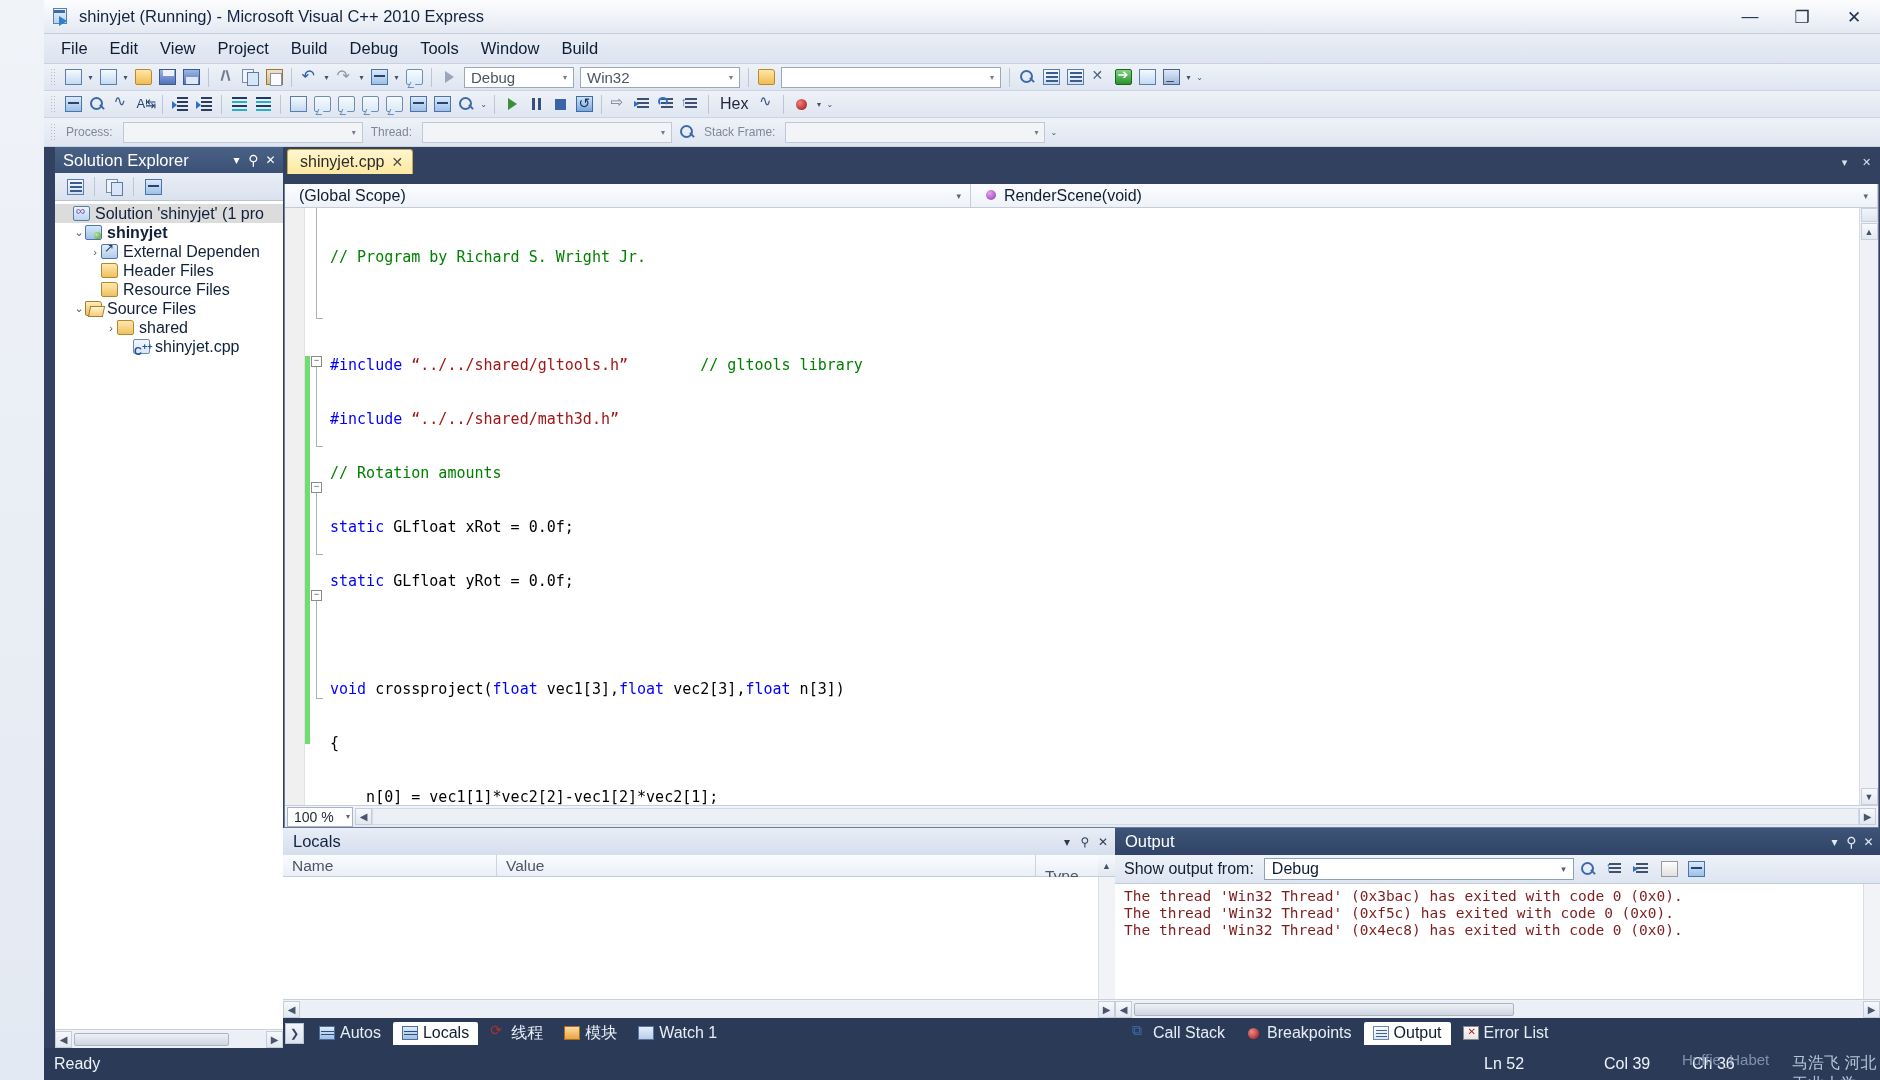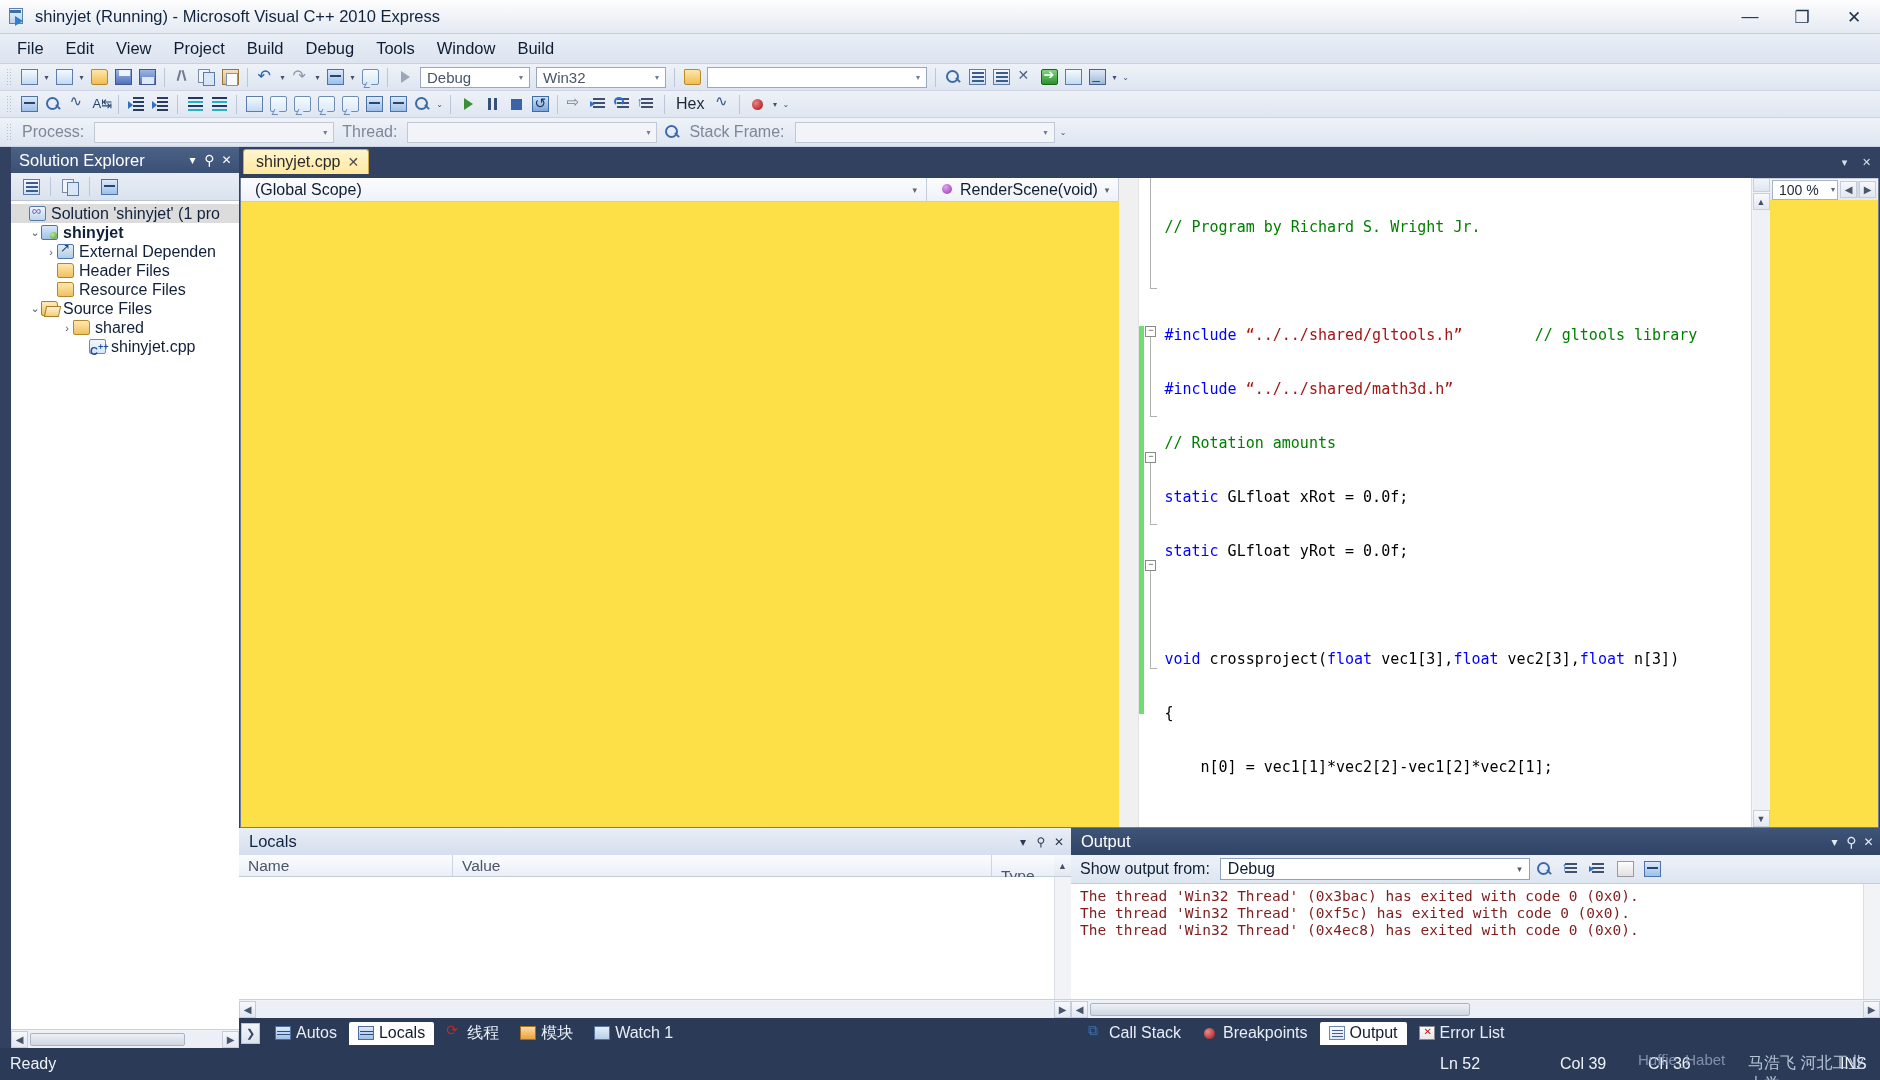--- a/index.html
+++ b/index.html
@@ -5,21 +5,21 @@
   * { box-sizing: border-box; margin:0; padding:0; }
   html,body { width:1880px; height:1080px; overflow:hidden; }
   body {
     font-family: "Liberation Sans", sans-serif;
     font-size: 16px;
     background:#293955;
     color:#000;
     -webkit-font-smoothing: antialiased;
   }
   .app { width:1880px; height:1080px; display:flex; flex-direction:column;
-         background: linear-gradient(#f0f3f8,#e3e9f2); }
+         background: linear-gradient(#f0f3f8,#e3e9f2); padding-left: 44px; }
 
   
   .titlebar {
     height:34px; display:flex; align-items:center;
     background: linear-gradient(#fdfdfe,#eef1f7 60%,#e4e9f2);
     border-bottom:1px solid #c6cede;
     padding-left:8px; position:relative; flex:0 0 34px;
   }
   .title-ico { width:20px; height:18px; margin-right:7px; position:relative; flex:0 0 20px;}
   .title-ico .pg { position:absolute; left:1px; top:0; width:14px;height:16px;
@@ -55,21 +55,21 @@
   .drop { width:11px;height:23px;display:flex;align-items:center;justify-content:center;
           font-size:8px;color:#44506a; flex:0 0 11px;}
   .combo {
     height:21px; background:#fff; border:1px solid #9aa7bd;
     display:flex; align-items:center; padding:0 2px 0 6px;
     font-size:15px; color:#4a5566; margin:0 3px; position:relative;
   }
   .combo .cv { flex:1; white-space:nowrap; overflow:hidden; }
   .combo .ca { font-size:8px; color:#707c92; padding:0 4px; }
   .cb-debug { width:110px; }
-  .cb-plat  { width:130px; }
+  .cb-plat  { width:160px; }
   .cb-wide  { width:220px; }
   .hexlbl { font-size:16px; color:#1b2738; padding:0 6px; }
 
   
   .ic { width:17px;height:16px; position:relative; display:block;}
   .ic.sq { border:1px solid #5c7da9; background:linear-gradient(#f4f9ff,#c3daf2); }
   .ic.folder { background:linear-gradient(#ffe6a8,#f0bd52); border:1px solid #b8892c; border-radius:1px 3px 2px 2px;}
   .ic.save { background:linear-gradient(#9bb6e6,#5272b8); border:1px solid #3c5890;}
   .ic.save:after{content:"";position:absolute;left:3px;top:0;width:11px;height:6px;background:#eef3fb;}
   .ic.save2 { background:linear-gradient(#9bb6e6,#5272b8); border:1px solid #3c5890;}
@@ -131,21 +131,21 @@
   .ic.props:after{content:"";position:absolute;left:2px;top:2px;width:12px;height:2px;background:#3c5d8c;box-shadow:0 4px 0 #3c5d8c,0 8px 0 #3c5d8c;}
   .ic.termsq { background:linear-gradient(#dfe9f7,#9fb8d8); border:1px solid #47648e;}
   .ic.termsq:after{content:"_";position:absolute;left:3px;top:-3px;font-size:13px;color:#16304f;}
 
   
   .procrow {
     height:29px; display:flex; align-items:center;
     background:linear-gradient(#eef2f8,#dfe6f1);
     border-bottom:1px solid #c9d2e1; padding-left:2px; flex:0 0 29px;
   }
-  .fldlabel { font-size:16px; color:#7f8799; padding:0 7px 0 5px; white-space:nowrap;}
+  .fldlabel { font-size:12px; color:#7f8799; padding:0 7px 0 5px; white-space:nowrap;}
   .combo.dis { background:#f2f4f8; border:1px solid #c0c8d6; color:#9aa3b3; }
   .cb-process{ width:240px;} .cb-thread{ width:250px;} .cb-stack{ width:260px;}
 
   
   .main { flex:1; display:flex; min-height:0; background:#31415f; }
 
   
   .solexp { width:228px; display:flex; flex-direction:column; flex:0 0 228px; min-height:0;margin-left:11px;}
   .panel-head {
     height:26px; display:flex; align-items:center; padding:0 4px 0 8px;
@@ -194,22 +194,22 @@
   .doctab {
     height:25px; display:flex; align-items:center; gap:7px; padding:0 9px 0 12px;
     background:linear-gradient(#fff6cf,#ffe9a0); border:1px solid #c9a94a; border-bottom:none;
     border-radius:3px 3px 0 0; font-size:16px; color:#2b2b2b;
   }
   .tab-x { font-size:14px; color:#4b4b4b; }
   .tabstrip-right { position:absolute; right:4px; bottom:2px; display:flex; gap:3px; }
   .ts-btn { width:19px;height:20px; display:flex;align-items:center;justify-content:center;
             font-size:11px;color:#d7e0ee;}
 
-  .editor-wrap { flex:1; display:flex; flex-direction:row; min-height:0;
-                 border:1px solid #6d7d99; border-top:none; background:#fde047; margin:4px 1px 0 1px;}
+  .editor-wrap { flex:1; display:flex; flex-direction:column; min-height:0;
+                 border:1px solid #6d7d99; border-top:none; background:#7f1d1d; margin:10px 1px 0 1px;}
   .navbars { height:24px; display:flex; background:linear-gradient(#f3f6fa,#e6ebf3);
              border-bottom:1px solid #c5cddb; flex:0 0 24px;}
   .navcombo { flex:1; display:flex; align-items:center; padding:0 2px 0 14px; font-size:16px; color:#0f1e33;
               background:linear-gradient(#fbfcfe,#eef2f8); border-right:1px solid #c5cddb;}
   .navcombo .nv { flex:1; white-space:nowrap; overflow:hidden;}
   .navcombo .na { font-size:9px; color:#5a6578; padding:0 7px;}
   .nv-ico { width:13px;height:13px;margin-right:6px; position:relative; flex:0 0 13px;}
   .nv-ico:before{content:"";position:absolute;left:1px;top:1px;width:10px;height:10px;border-radius:50%;
      background:radial-gradient(circle at 35% 30%,#e3a3ee,#8d3bb0);}
 

